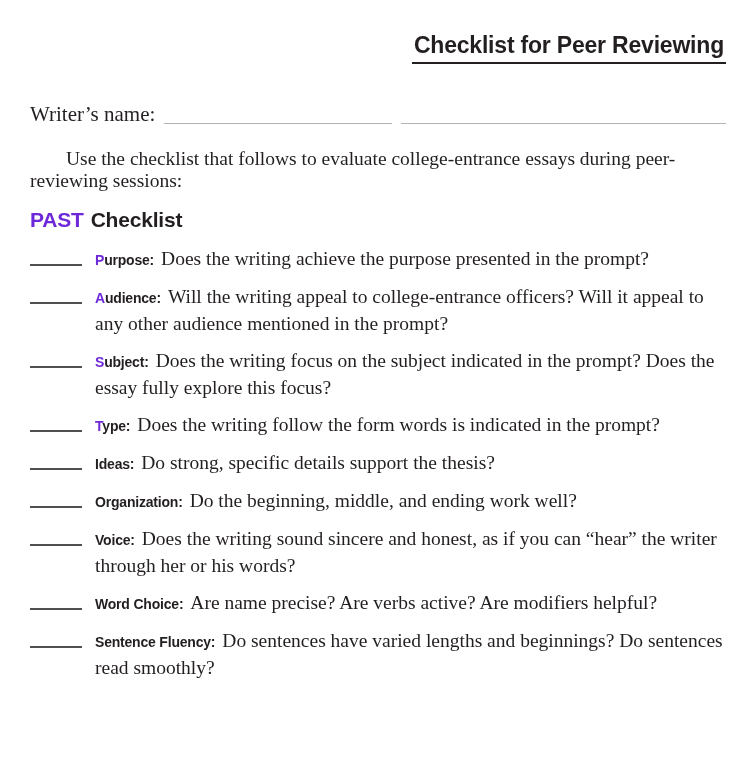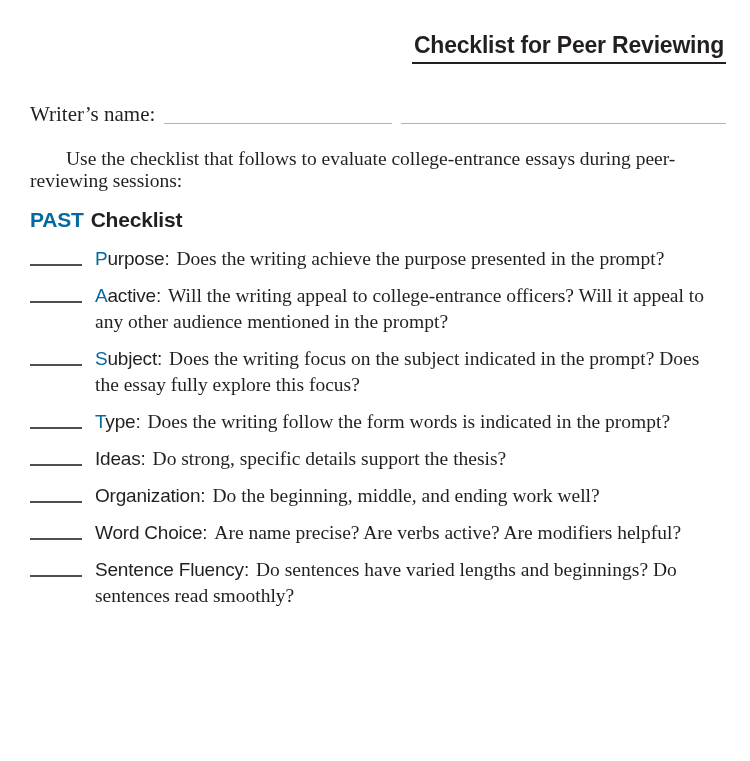--- a/index.html
+++ b/index.html
@@ -62,42 +62,42 @@
 
   
   .section-heading {
     font-family: "Liberation Sans", sans-serif;
     font-size: 21px;
     font-weight: 700;
     letter-spacing: -0.2px;
     margin-top: 16px;
     margin-bottom: 14px;
   }
-  .accent { color: #0369a1; }
+  .accent { color: #6d28d9; }
   .section-heading .accent { margin-right: 7px; }
 
   
   .item { display: flex; margin-bottom: 11px; }
   .blank {
     flex: 0 0 52px;
     width: 52px;
     height: 20px;
     border-bottom: 2px solid #4f4f4f;
     margin-right: 13px;
   }
   .item-text {
     flex: 1;
     font-size: 19.5px;
     line-height: 26px;
     padding-right: 2px;
   }
   .item-label {
     font-family: "Liberation Sans", sans-serif;
-    font-weight: 400;
-    font-size: 19px;
+    font-weight: 700;
+    font-size: 14px;
     letter-spacing: -0.2px;
   }
   .item-body { margin-left: 7px; }
 </style>
 </head>
 <body>
 
 <div class="page">
 
   <h1 class="doc-title">
@@ -115,21 +115,21 @@
 
   <h2 class="section-heading"><span class="accent">PAST</span><span>Checklist</span></h2>
 
   <div class="item">
     <span class="blank"></span>
     <p class="item-text"><span class="item-label"><span class="accent">P</span><span>urpose:</span></span><span class="item-body">Does the writing achieve the purpose presented in the prompt?</span></p>
   </div>
 
   <div class="item">
     <span class="blank"></span>
-    <p class="item-text"><span class="item-label"><span class="accent">A</span><span>active:</span></span><span class="item-body">Will the writing appeal to college-entrance officers? Will it appeal to any other audience mentioned in the prompt?</span></p>
+    <p class="item-text"><span class="item-label"><span class="accent">A</span><span>udience:</span></span><span class="item-body">Will the writing appeal to college-entrance officers? Will it appeal to any other audience mentioned in the prompt?</span></p>
   </div>
 
   <div class="item">
     <span class="blank"></span>
     <p class="item-text"><span class="item-label"><span class="accent">S</span><span>ubject:</span></span><span class="item-body">Does the writing focus on the subject indicated in the prompt? Does the essay fully explore this focus?</span></p>
   </div>
 
   <div class="item">
     <span class="blank"></span>
     <p class="item-text"><span class="item-label"><span class="accent">T</span><span>ype:</span></span><span class="item-body">Does the writing follow the form words is indicated in the prompt?</span></p>
@@ -139,20 +139,24 @@
   <div class="item">
     <span class="blank"></span>
     <p class="item-text"><span class="item-label">Ideas:</span><span class="item-body">Do strong, specific details support the thesis?</span></p>
   </div>
 
   <div class="item">
     <span class="blank"></span>
     <p class="item-text"><span class="item-label">Organization:</span><span class="item-body">Do the beginning, middle, and ending work well?</span></p>
   </div>
 
+  <div class="item">
+    <span class="blank"></span>
+    <p class="item-text"><span class="item-label">Voice:</span><span class="item-body">Does the writing sound sincere and honest, as if you can “hear” the writer through her or his words?</span></p>
+  </div>
 
   <div class="item">
     <span class="blank"></span>
     <p class="item-text"><span class="item-label">Word Choice:</span><span class="item-body">Are name precise? Are verbs active? Are modifiers helpful?</span></p>
   </div>
 
   <div class="item">
     <span class="blank"></span>
     <p class="item-text"><span class="item-label">Sentence Fluency:</span><span class="item-body">Do sentences have varied lengths and beginnings? Do sentences read smoothly?</span></p>
   </div>

